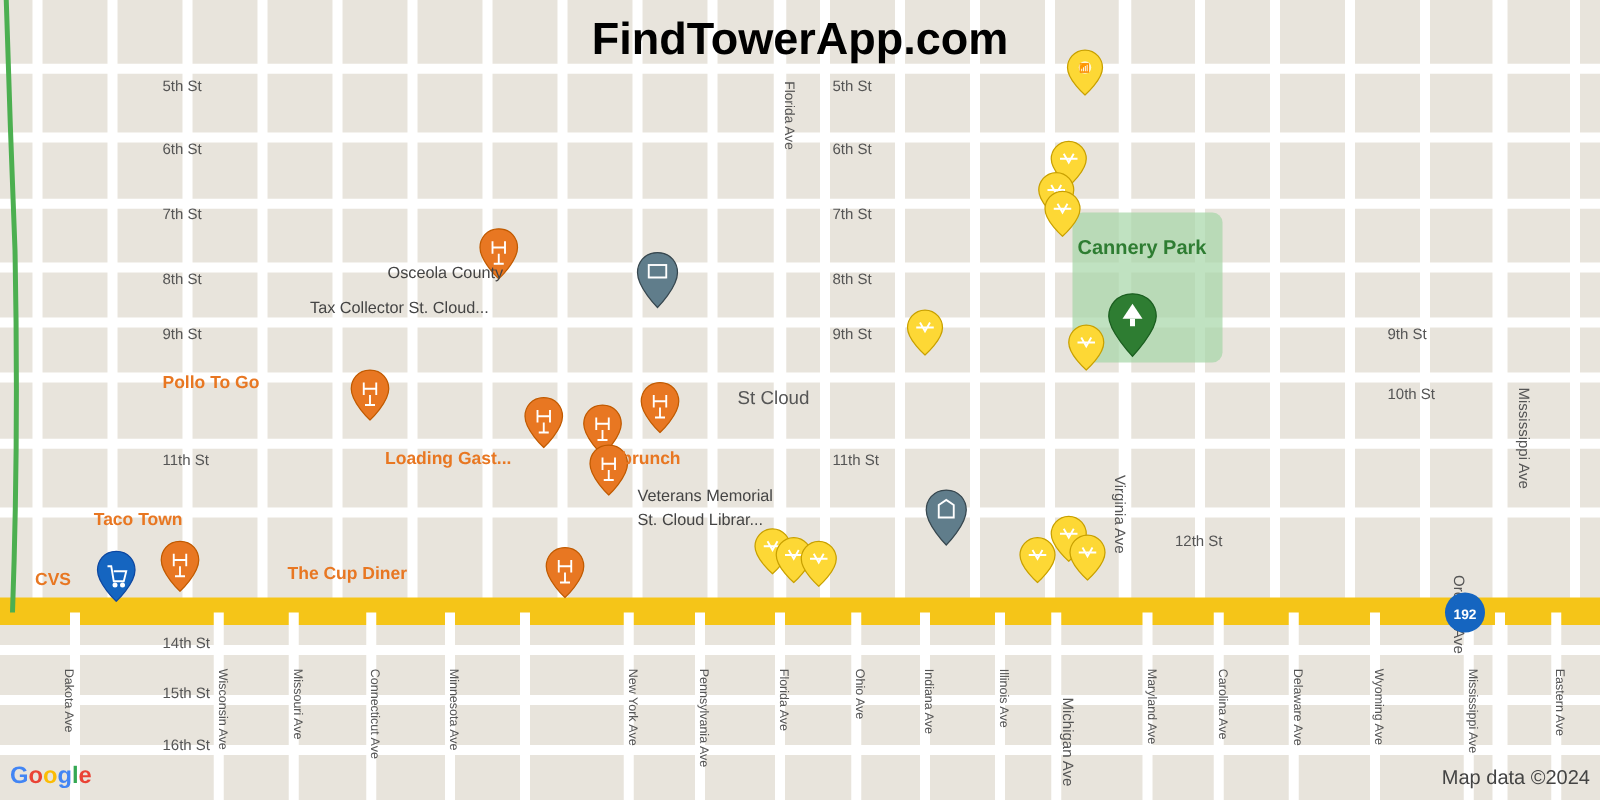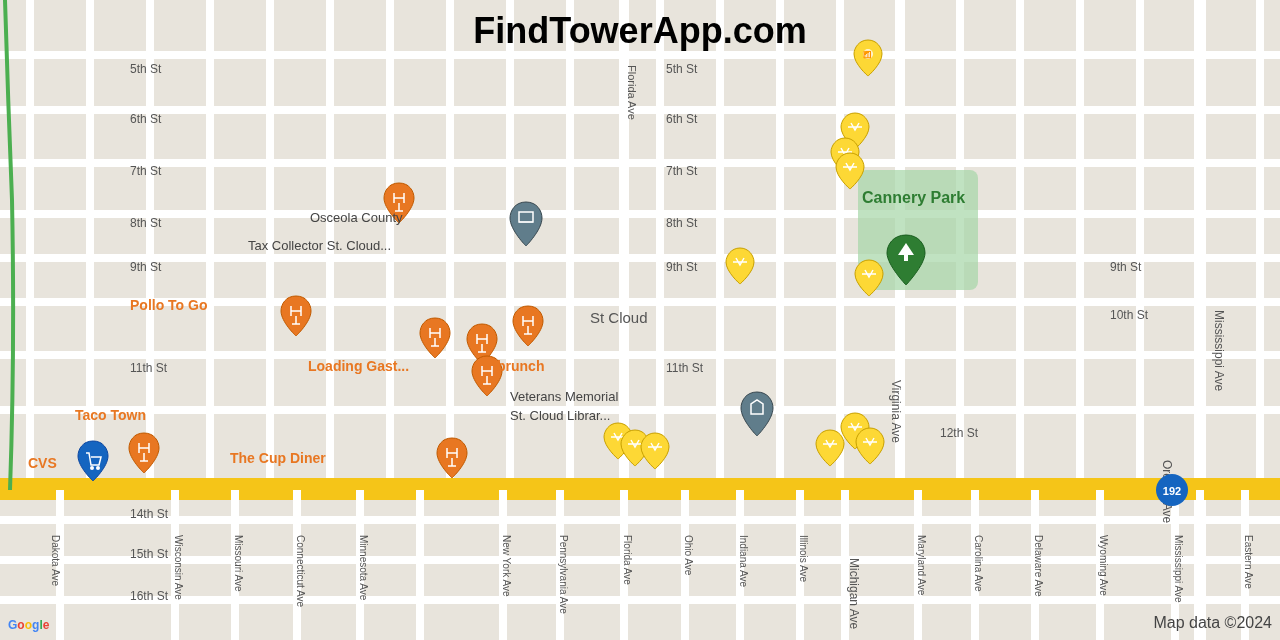--- a/index.html
+++ b/index.html
@@ -29,21 +29,21 @@
       white-space: nowrap;
       z-index: 10;
       pointer-events: none;
       text-align: right;
     }
 
     .google-logo {
       position: absolute;
       bottom: 8px;
       left: 8px;
-      font-size: 12px;
+      font-size: 19px;
       font-weight: bold;
       z-index: 10;
     }
     .google-logo .g { color: #4285F4; }
     .google-logo .o1 { color: #EA4335; }
     .google-logo .o2 { color: #FBBC05; }
     .google-logo .g2 { color: #4285F4; }
     .google-logo .l { color: #34A853; }
     .google-logo .e { color: #EA4335; }
 

